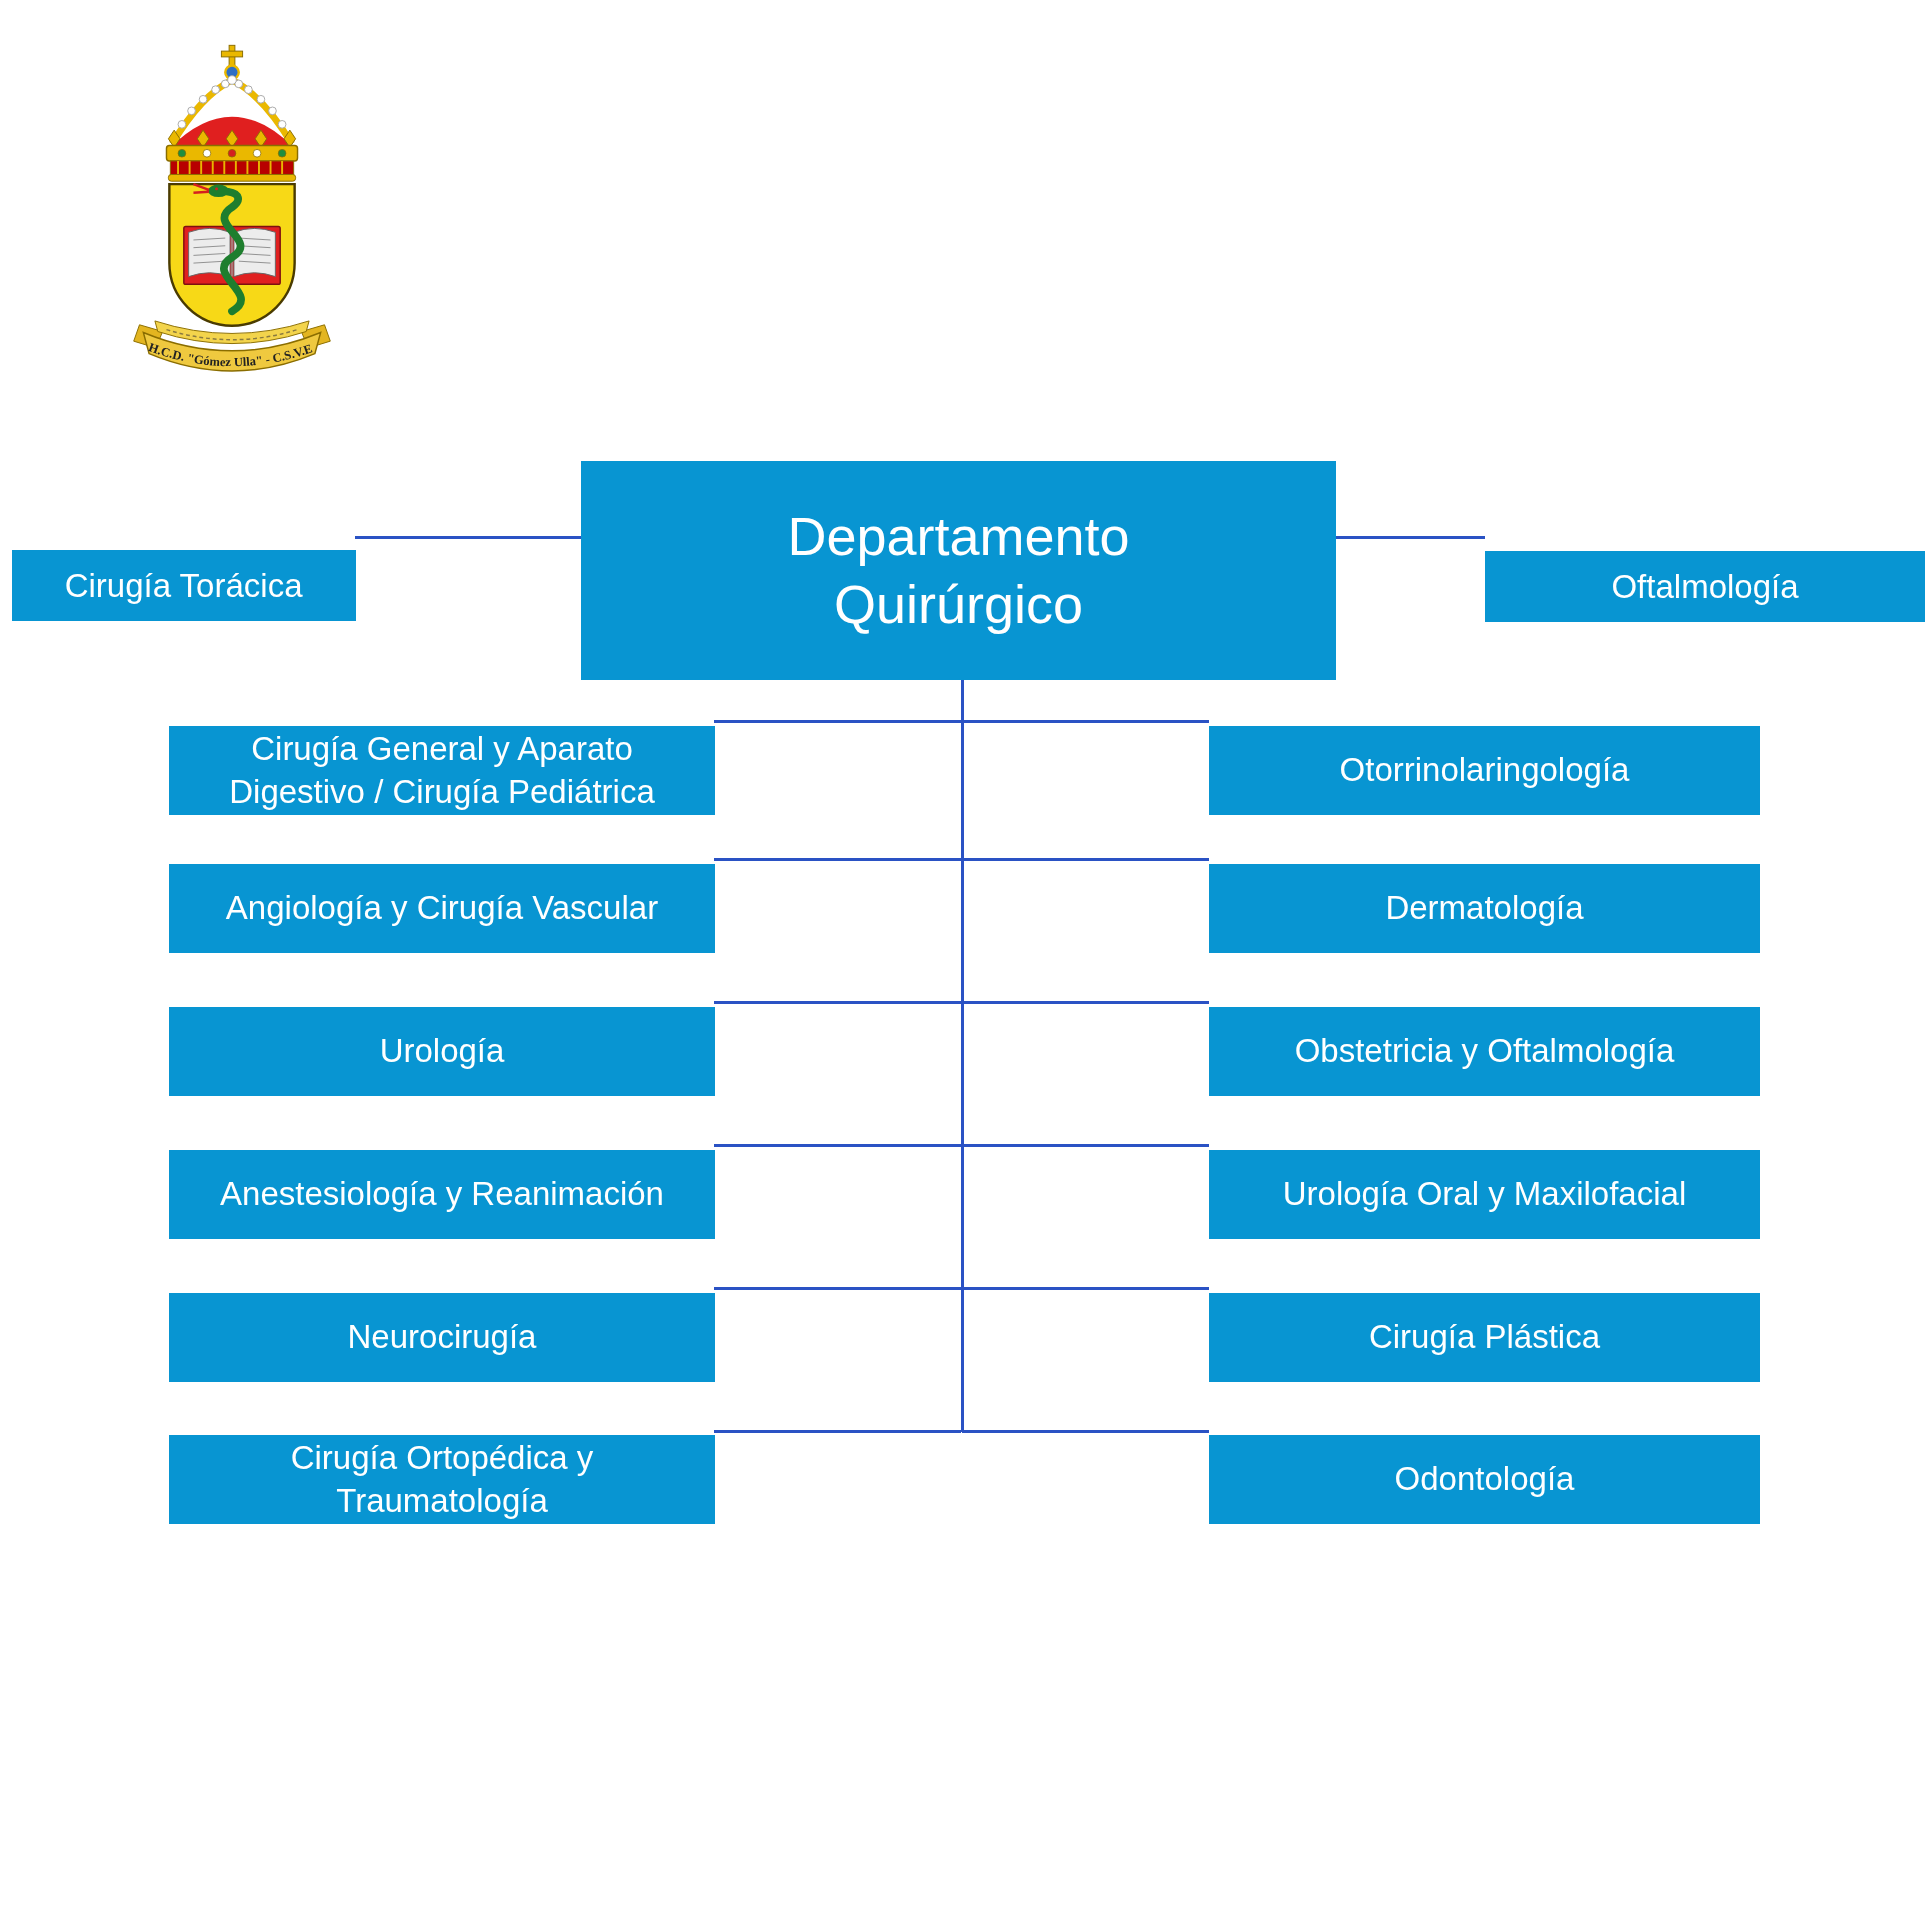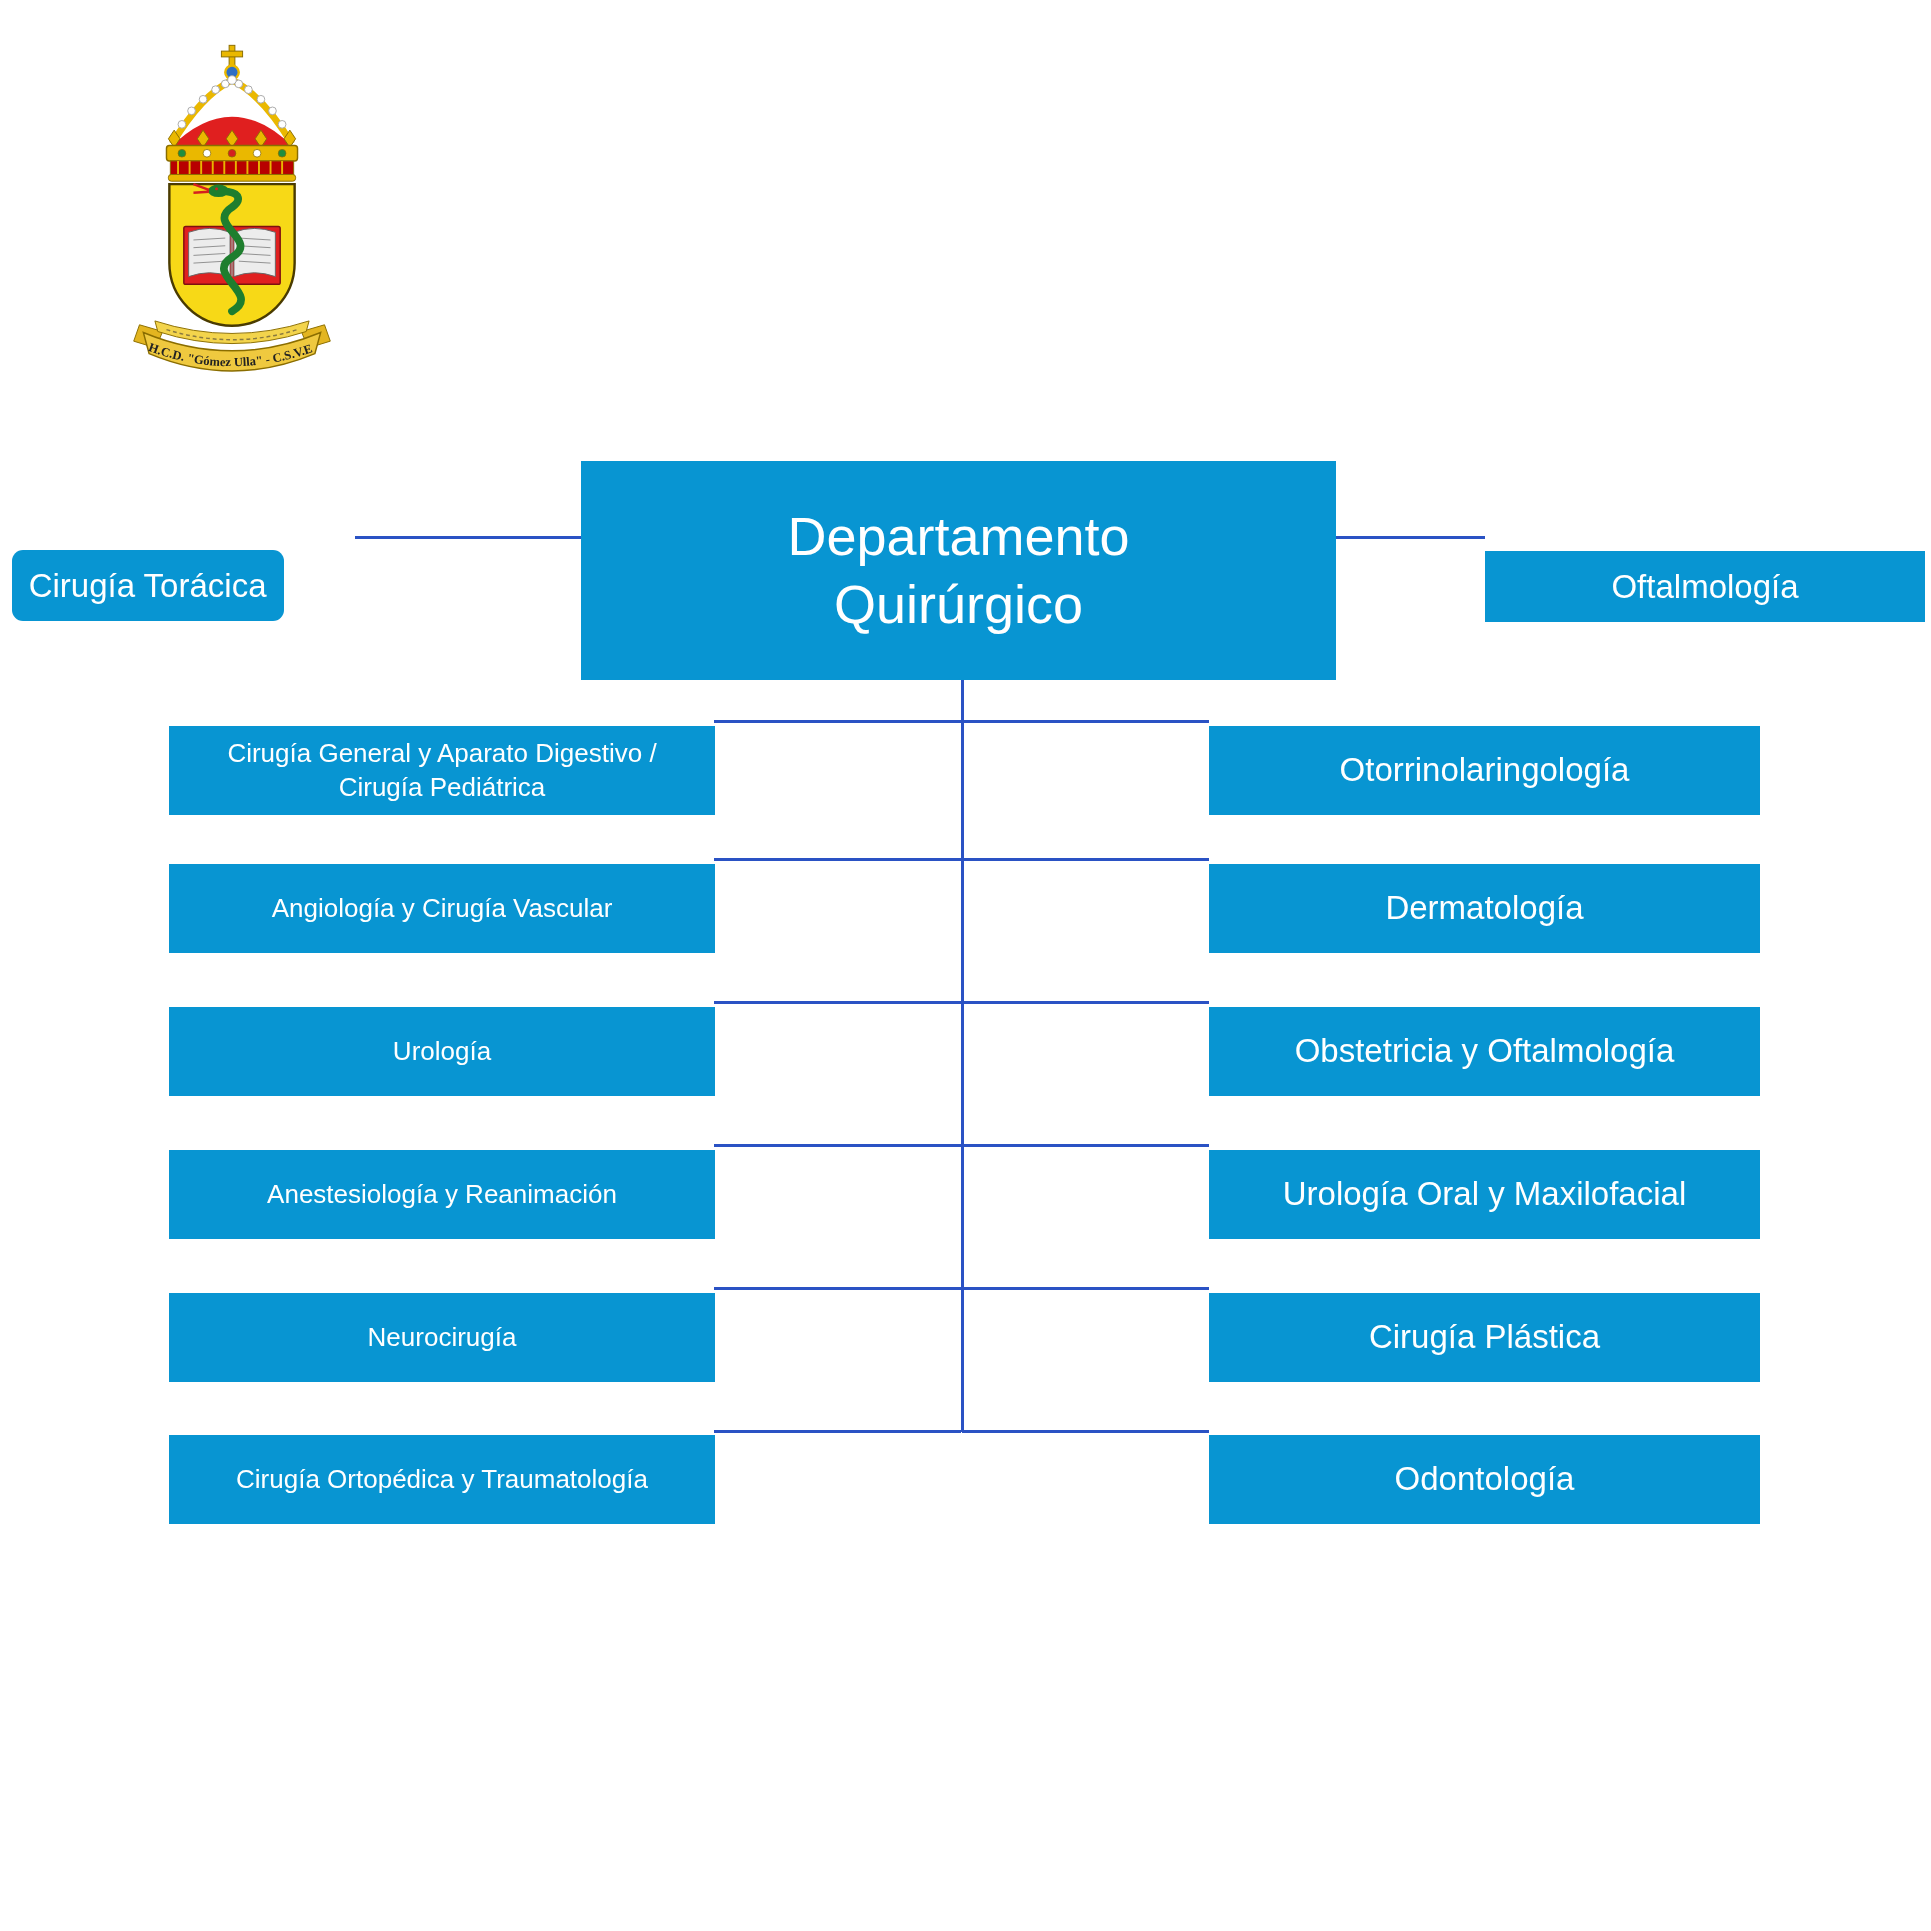--- a/index.html
+++ b/index.html
@@ -11,23 +11,23 @@
   .node{
     position:absolute;background:var(--node-fill);color:var(--node-text);
     display:flex;align-items:center;justify-content:center;text-align:center;
     box-sizing:border-box;
     margin-top:48px;
   }
   .node .lbl{display:block;}
   .nowrap .lbl{white-space:nowrap;}
   .root-node{left:581px;top:413px;width:755px;height:219px;font-size:54px;line-height:1.25;}
   .root-node .lbl{max-width:579px;}
-  .top-left-node{left:11.6px;top:502px;width:272px;height:71px;font-size:33px;border-radius:11px;}
+  .top-left-node{left:11.6px;top:502px;width:344px;height:71px;font-size:33px;}
   .top-right-node{left:1485px;top:503px;width:440px;height:71px;font-size:33px;}
-  .l-node{left:169px;width:546px;height:89px;font-size:26px;line-height:1.3;}
+  .l-node{left:169px;width:546px;height:89px;font-size:33px;line-height:1.3;}
   .r-node{left:1209px;width:551px;height:89px;font-size:33px;line-height:1.3;}
   .two-line .lbl{max-width:488px;}
   .r1{top:678px;} .r2{top:816px;} .r3{top:959px;} .r4{top:1102px;} .r5{top:1245px;} .r6{top:1387px;}
   .conn-h{position:absolute;height:2.9px;background:var(--connector);}
   .conn-v{position:absolute;width:2.9px;background:var(--connector);}
   .crest{position:absolute;left:126px;top:39px;width:212px;height:348px;}
 </style>
 </head>
 <body>
 

